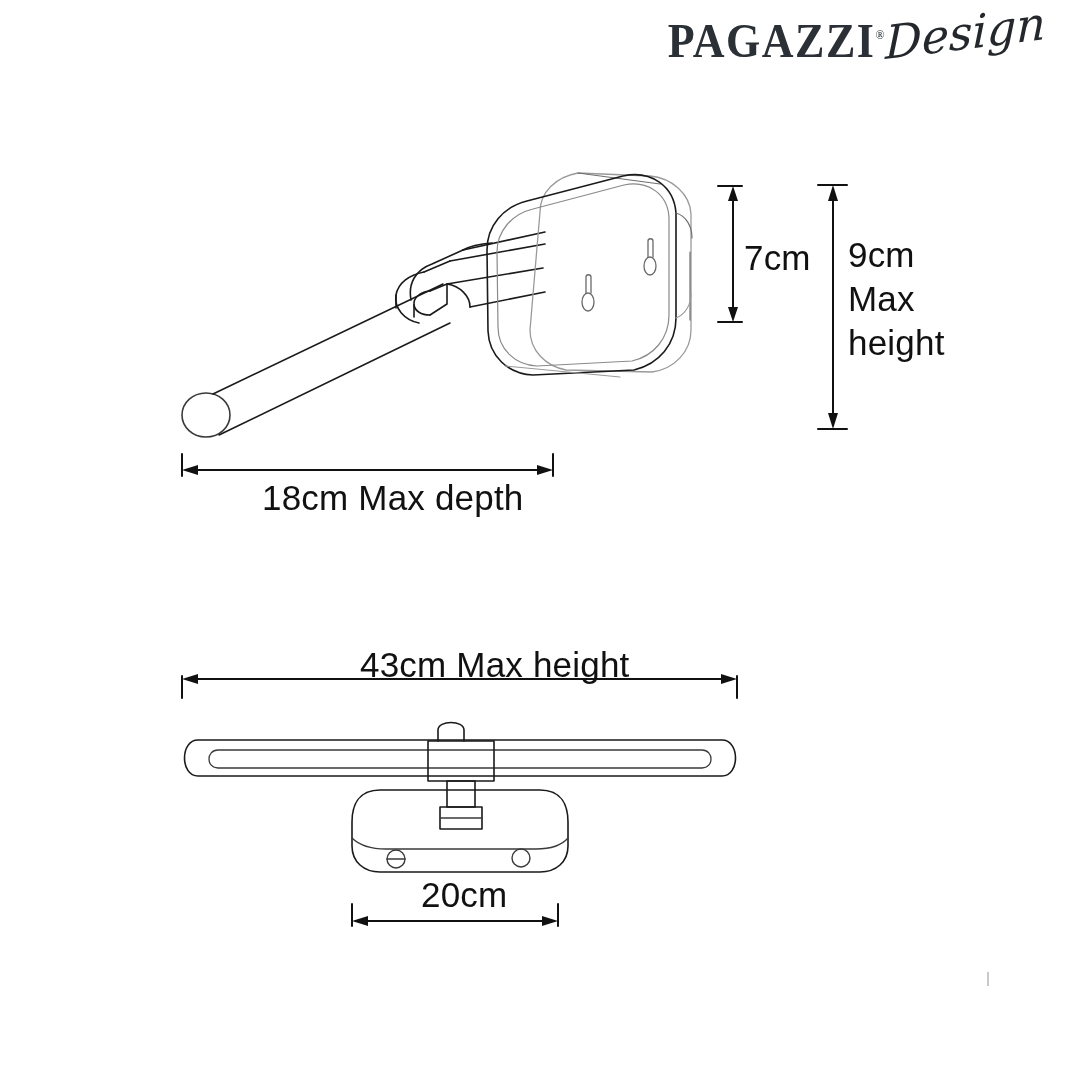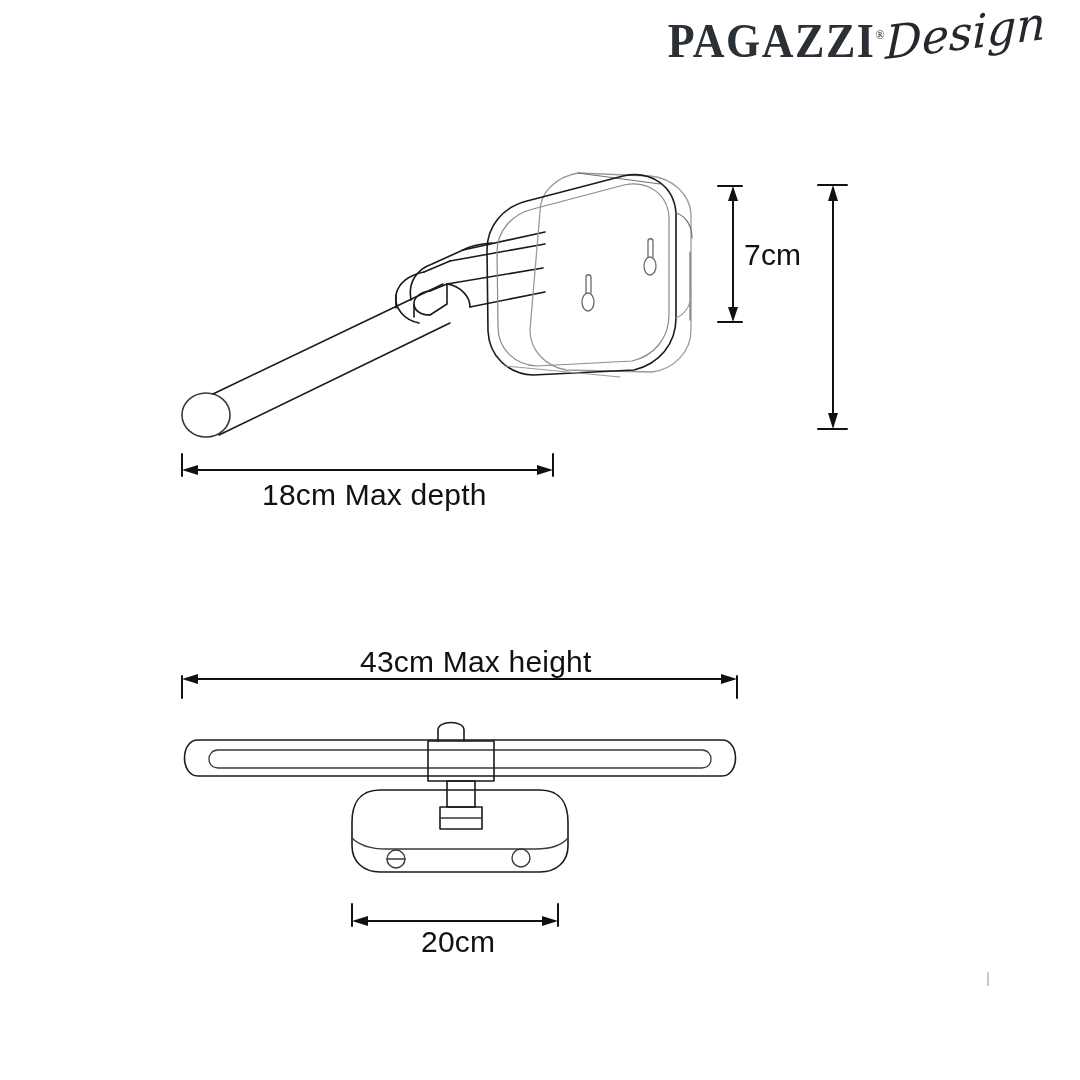--- a/index.html
+++ b/index.html
@@ -64,31 +64,31 @@
     line-height: 1;
     transform: rotate(-7deg) skewX(-8deg);
     transform-origin: left bottom;
     position: relative;
     top: 2px;
   }
   
   .dim-label {
     position: absolute;
     font-family: "Liberation Sans", sans-serif;
-    font-size: 30px;
+    font-size: 35px;
     color: #111111;
     white-space: pre;
     line-height: 1.26;
     letter-spacing: 0.2px;
   }
   #label-7cm      { left: 744px; top: 236px; }
   #label-9cm      { left: 848px; top: 233px; }
   #label-18cm     { left: 262px; top: 476px; text-align: right; }
   #label-43cm     { left: 360px; top: 643px; }
-  #label-20cm     { left: 421px; top: 923px; }
+  #label-20cm     { left: 421px; top: 873px; }
   .corner-tick {
     position: absolute;
     left: 987px;
     top: 972px;
     width: 2px;
     height: 14px;
     background: #c9c9c9;
   }
 </style>
 </head>
@@ -267,19 +267,22 @@
         <line x1="558" y1="904" x2="558" y2="926"></line>
         <line x1="358" y1="921" x2="552" y2="921"></line>
         <polygon points="352,921 368,916 368,926" fill="#111111" stroke="none"></polygon>
         <polygon points="558,921 542,916 542,926" fill="#111111" stroke="none"></polygon>
       </g>
 
     </g>
   </svg>
 
   <div class="dim-label" id="label-7cm">7cm</div>
+  <div class="dim-label" id="label-9cm">9cm
+Max
+height</div>
   <div class="dim-label" id="label-18cm">18cm Max depth</div>
   <div class="dim-label" id="label-43cm">43cm Max height</div>
   <div class="dim-label" id="label-20cm">20cm</div>
 
   <div class="corner-tick"></div>
 
 </div>
 
 </body></html>

